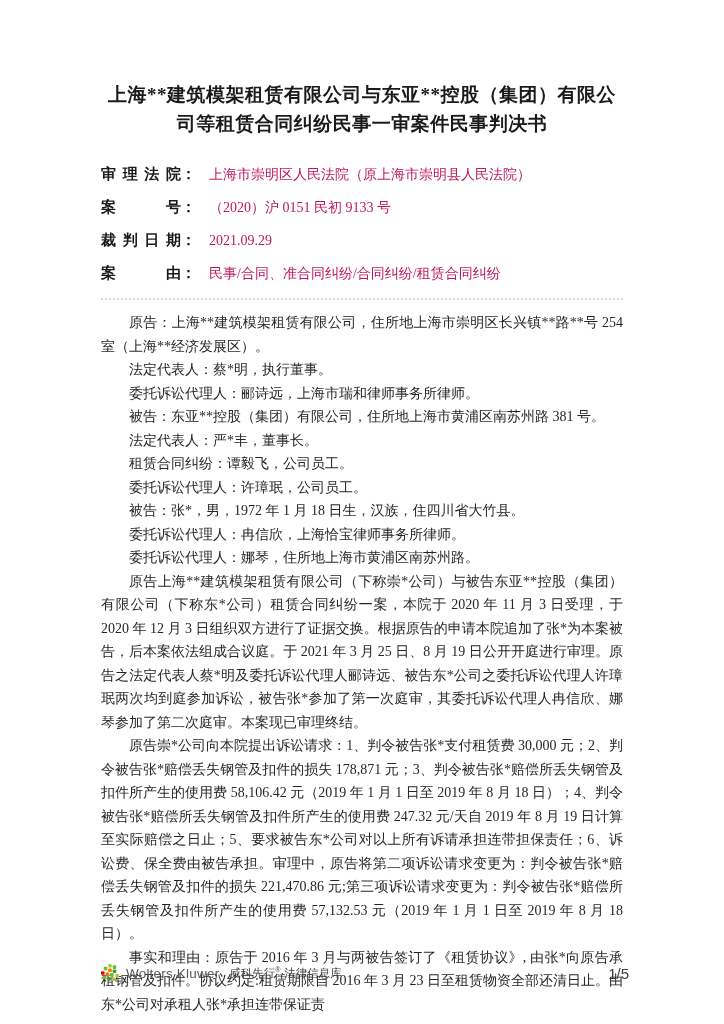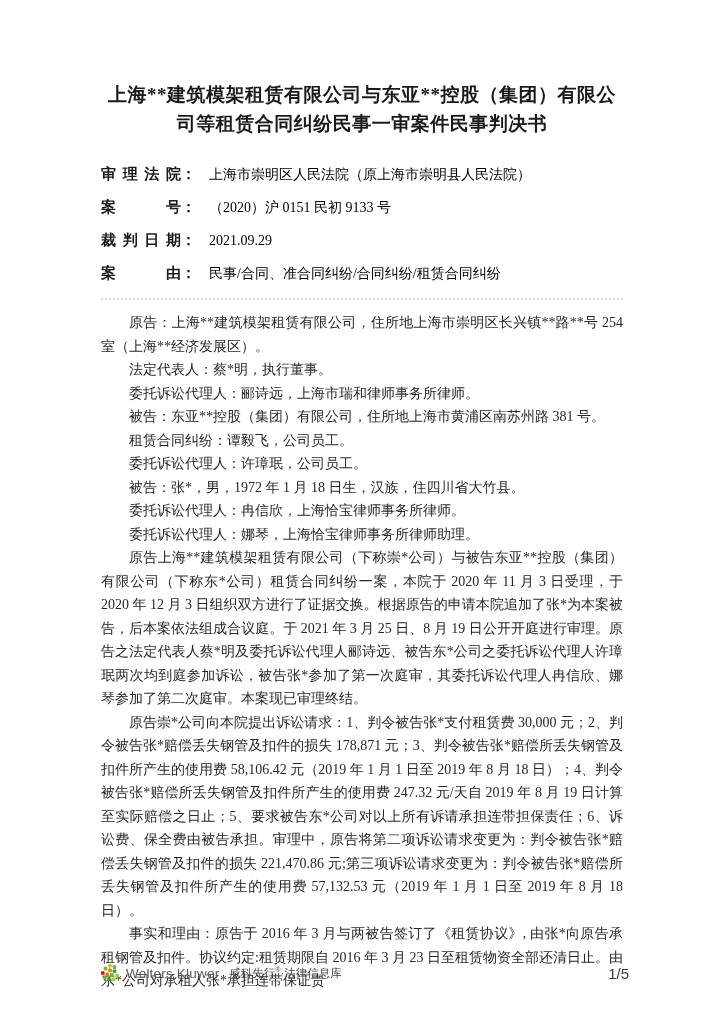--- a/index.html
+++ b/index.html
@@ -40,21 +40,21 @@
     flex:0 0 auto;
   }
   .meta-label-text {
     display:inline-block;
     width:80px;
     text-align:justify;
     text-align-last:justify;
   }
   .meta-value {
     font-size:14px;
-    color:#000000;
+    color:#be185d;
     margin-left:13px;
   }
 
   .separator {
     margin-top:14px;
     border-top:2px dotted #d6d6d6;
     height:0;
   }
 
   .doc-body {
@@ -122,25 +122,26 @@
         </div>
       </div>
 
     <div class="separator"></div>
 
     <div class="doc-body">
         <p class="para">原告：上海**建筑模架租赁有限公司，住所地上海市崇明区长兴镇**路**号 254 室（上海**经济发展区）。</p>
         <p class="para">法定代表人：蔡*明，执行董事。</p>
         <p class="para">委托诉讼代理人：郦诗远，上海市瑞和律师事务所律师。</p>
         <p class="para">被告：东亚**控股（集团）有限公司，住所地上海市黄浦区南苏州路 381 号。</p>
+        <p class="para">法定代表人：严*丰，董事长。</p>
         <p class="para">租赁合同纠纷：谭毅飞，公司员工。</p>
         <p class="para">委托诉讼代理人：许璋珉，公司员工。</p>
         <p class="para">被告：张*，男，1972 年 1 月 18 日生，汉族，住四川省大竹县。</p>
         <p class="para">委托诉讼代理人：冉信欣，上海恰宝律师事务所律师。</p>
-        <p class="para">委托诉讼代理人：娜琴，上海恰宝律师事务所律师助理。</p>
+        <p class="para">委托诉讼代理人：娜琴，住所地上海市黄浦区南苏州路。</p>
         <p class="para">原告上海**建筑模架租赁有限公司（下称崇*公司）与被告东亚**控股（集团）有限公司（下称东*公司）租赁合同纠纷一案，本院于 2020 年 11 月 3 日受理，于 2020 年 12 月 3 日组织双方进行了证据交换。根据原告的申请本院追加了张*为本案被告，后本案依法组成合议庭。于 2021 年 3 月 25 日、8 月 19 日公开开庭进行审理。原告之法定代表人蔡*明及委托诉讼代理人郦诗远、被告东*公司之委托诉讼代理人许璋珉两次均到庭参加诉讼，被告张*参加了第一次庭审，其委托诉讼代理人冉信欣、娜琴参加了第二次庭审。本案现已审理终结。</p>
         <p class="para">原告崇*公司向本院提出诉讼请求：1、判令被告张*支付租赁费 30,000 元；2、判令被告张*赔偿丢失钢管及扣件的损失 178,871 元；3、判令被告张*赔偿所丢失钢管及扣件所产生的使用费 58,106.42 元（2019 年 1 月 1 日至 2019 年 8 月 18 日）；4、判令被告张*赔偿所丢失钢管及扣件所产生的使用费 247.32 元/天自 2019 年 8 月 19 日计算至实际赔偿之日止；5、要求被告东*公司对以上所有诉请承担连带担保责任；6、诉讼费、保全费由被告承担。审理中，原告将第二项诉讼请求变更为：判令被告张*赔偿丢失钢管及扣件的损失 221,470.86 元;第三项诉讼请求变更为：判令被告张*赔偿所丢失钢管及扣件所产生的使用费 57,132.53 元（2019 年 1 月 1 日至 2019 年 8 月 18 日）。</p>
         <p class="para">事实和理由：原告于 2016 年 3 月与两被告签订了《租赁协议》, 由张*向原告承租钢管及扣件。协议约定:租赁期限自 2016 年 3 月 23 日至租赁物资全部还清日止。由东*公司对承租人张*承担连带保证责</p>
       </div>
 
   </div>
 
   <div class="page-footer">
     <div class="footer-brand">
       <svg class="wk-logo" viewBox="0 0 20 20" aria-hidden="true">

